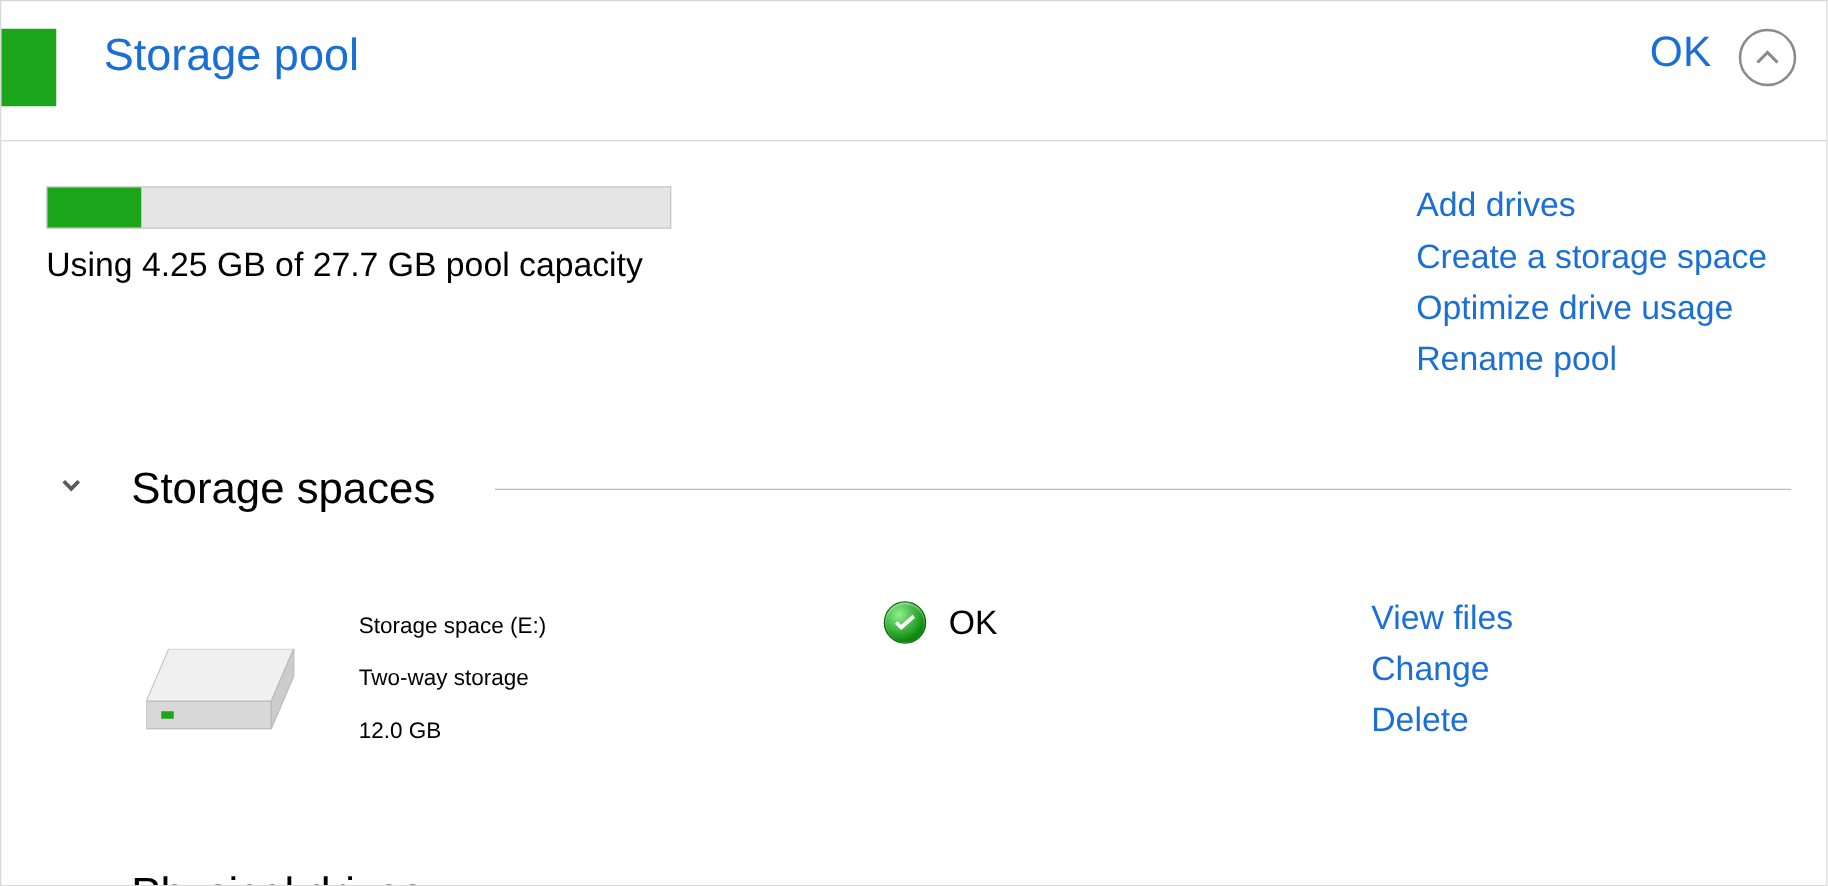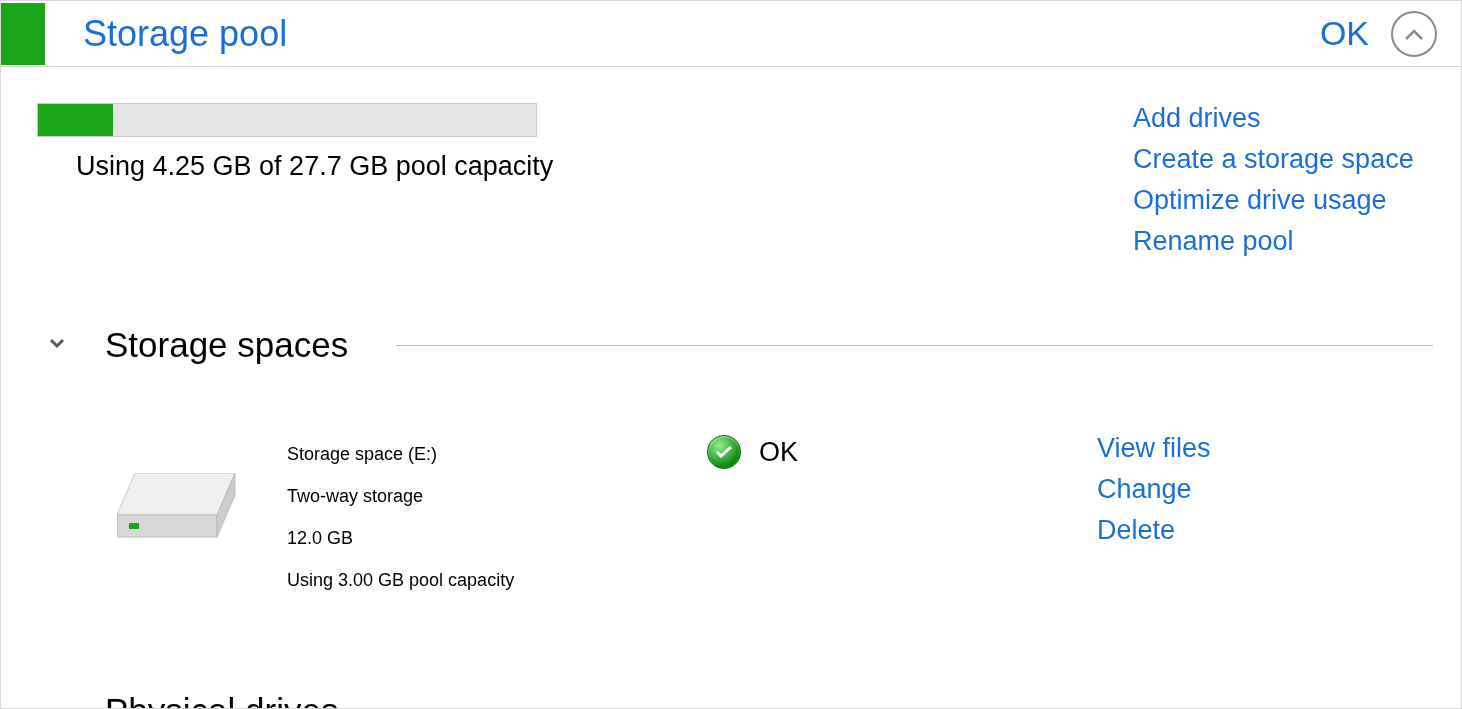--- a/index.html
+++ b/index.html
@@ -8,24 +8,25 @@
     font-size: 24px;
     color: #000;
     background: #fff;
     width: 1462px;
     height: 709px;
     overflow: hidden;
     border: 1px solid #d8d8d8;
   }
   .header {
     display: flex;
-    align-items: center;
-    height: 66px;
+    align-items: flex-start;
+    height: 90px;
     border-bottom: 1px solid #d8d8d8;
     position: relative;
+    margin-top: 22px;
   }
   .header-indicator {
     width: 44px;
     height: 62px;
     background: #1aa51a;
     margin-right: 38px;
   }
   .header-title {
     color: #1a6fd6;
     font-size: 36px;
@@ -65,21 +66,20 @@
     border: 1px solid #c8c8c8;
     position: relative;
     margin-bottom: 14px;
   }
   .progress-fill {
     height: 100%;
     background: #1aa51a;
   }
   .usage-text {
     font-size: 27px;
-    margin-left: 39px;
   }
 
   .actions {
     width: 300px;
     display: flex;
     flex-direction: column;
     gap: 10px;
     font-size: 27px;
   }
   .link {
@@ -203,21 +203,20 @@
         <polygon points="18,0 118,0 100,42 0,42" fill="#f0f0f0" stroke="#c8c8c8" stroke-width="1"></polygon>
         <rect x="0" y="42" width="100" height="22" fill="#d8d8d8" stroke="#bcbcbc" stroke-width="1"></rect>
         <polygon points="100,42 118,0 118,22 100,64" fill="#cccccc" stroke="#bcbcbc" stroke-width="1"></polygon>
         <rect x="12" y="50" width="10" height="6" fill="#1aa51a"></rect>
       </svg>
     </div>
     <div class="space-info">
       <div>Storage space (E:)</div>
       <div>Two-way storage</div>
       <div>12.0 GB</div>
-      <div>Using 3.00 GB pool capacity</div>
     </div>
     <div class="status-col">
       <div class="ok-badge">
         <svg viewBox="0 0 18 14">
             <polyline points="2,7 6,11 16,2" fill="none" stroke="#ffffff" stroke-width="3"></polyline>
           </svg>
       </div>
       <span>OK</span>
     </div>
     <div class="space-actions">

